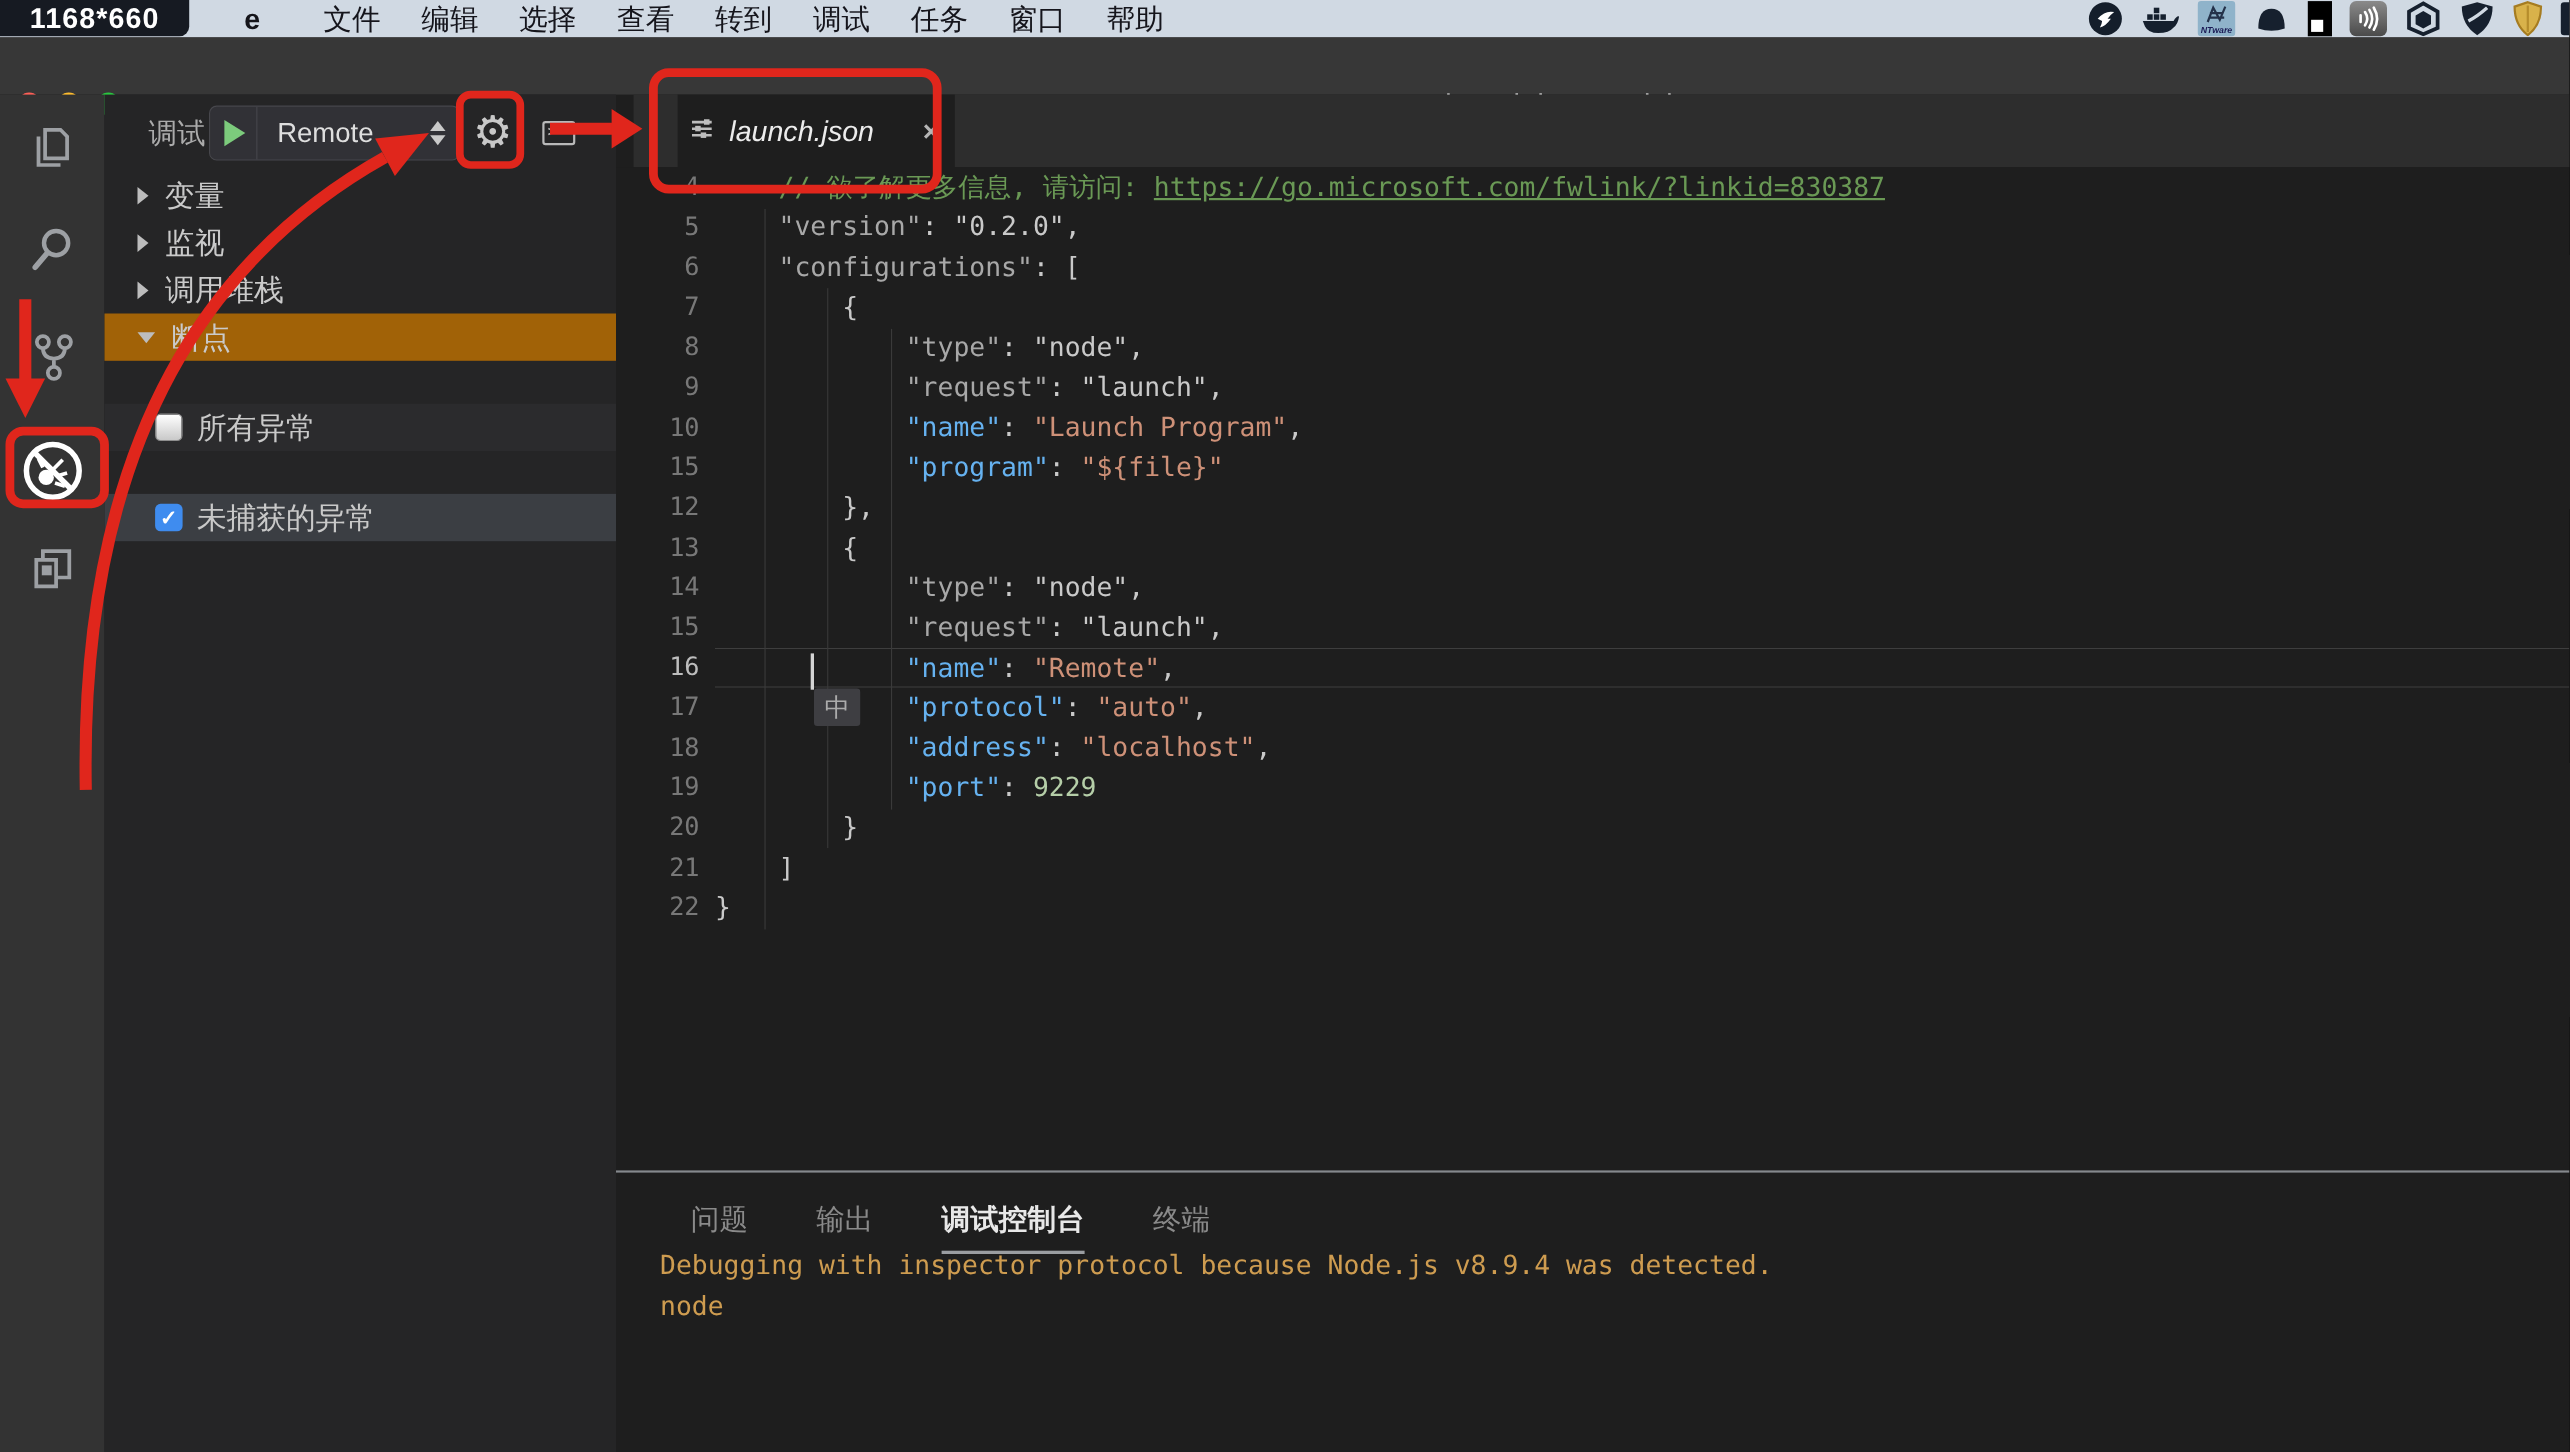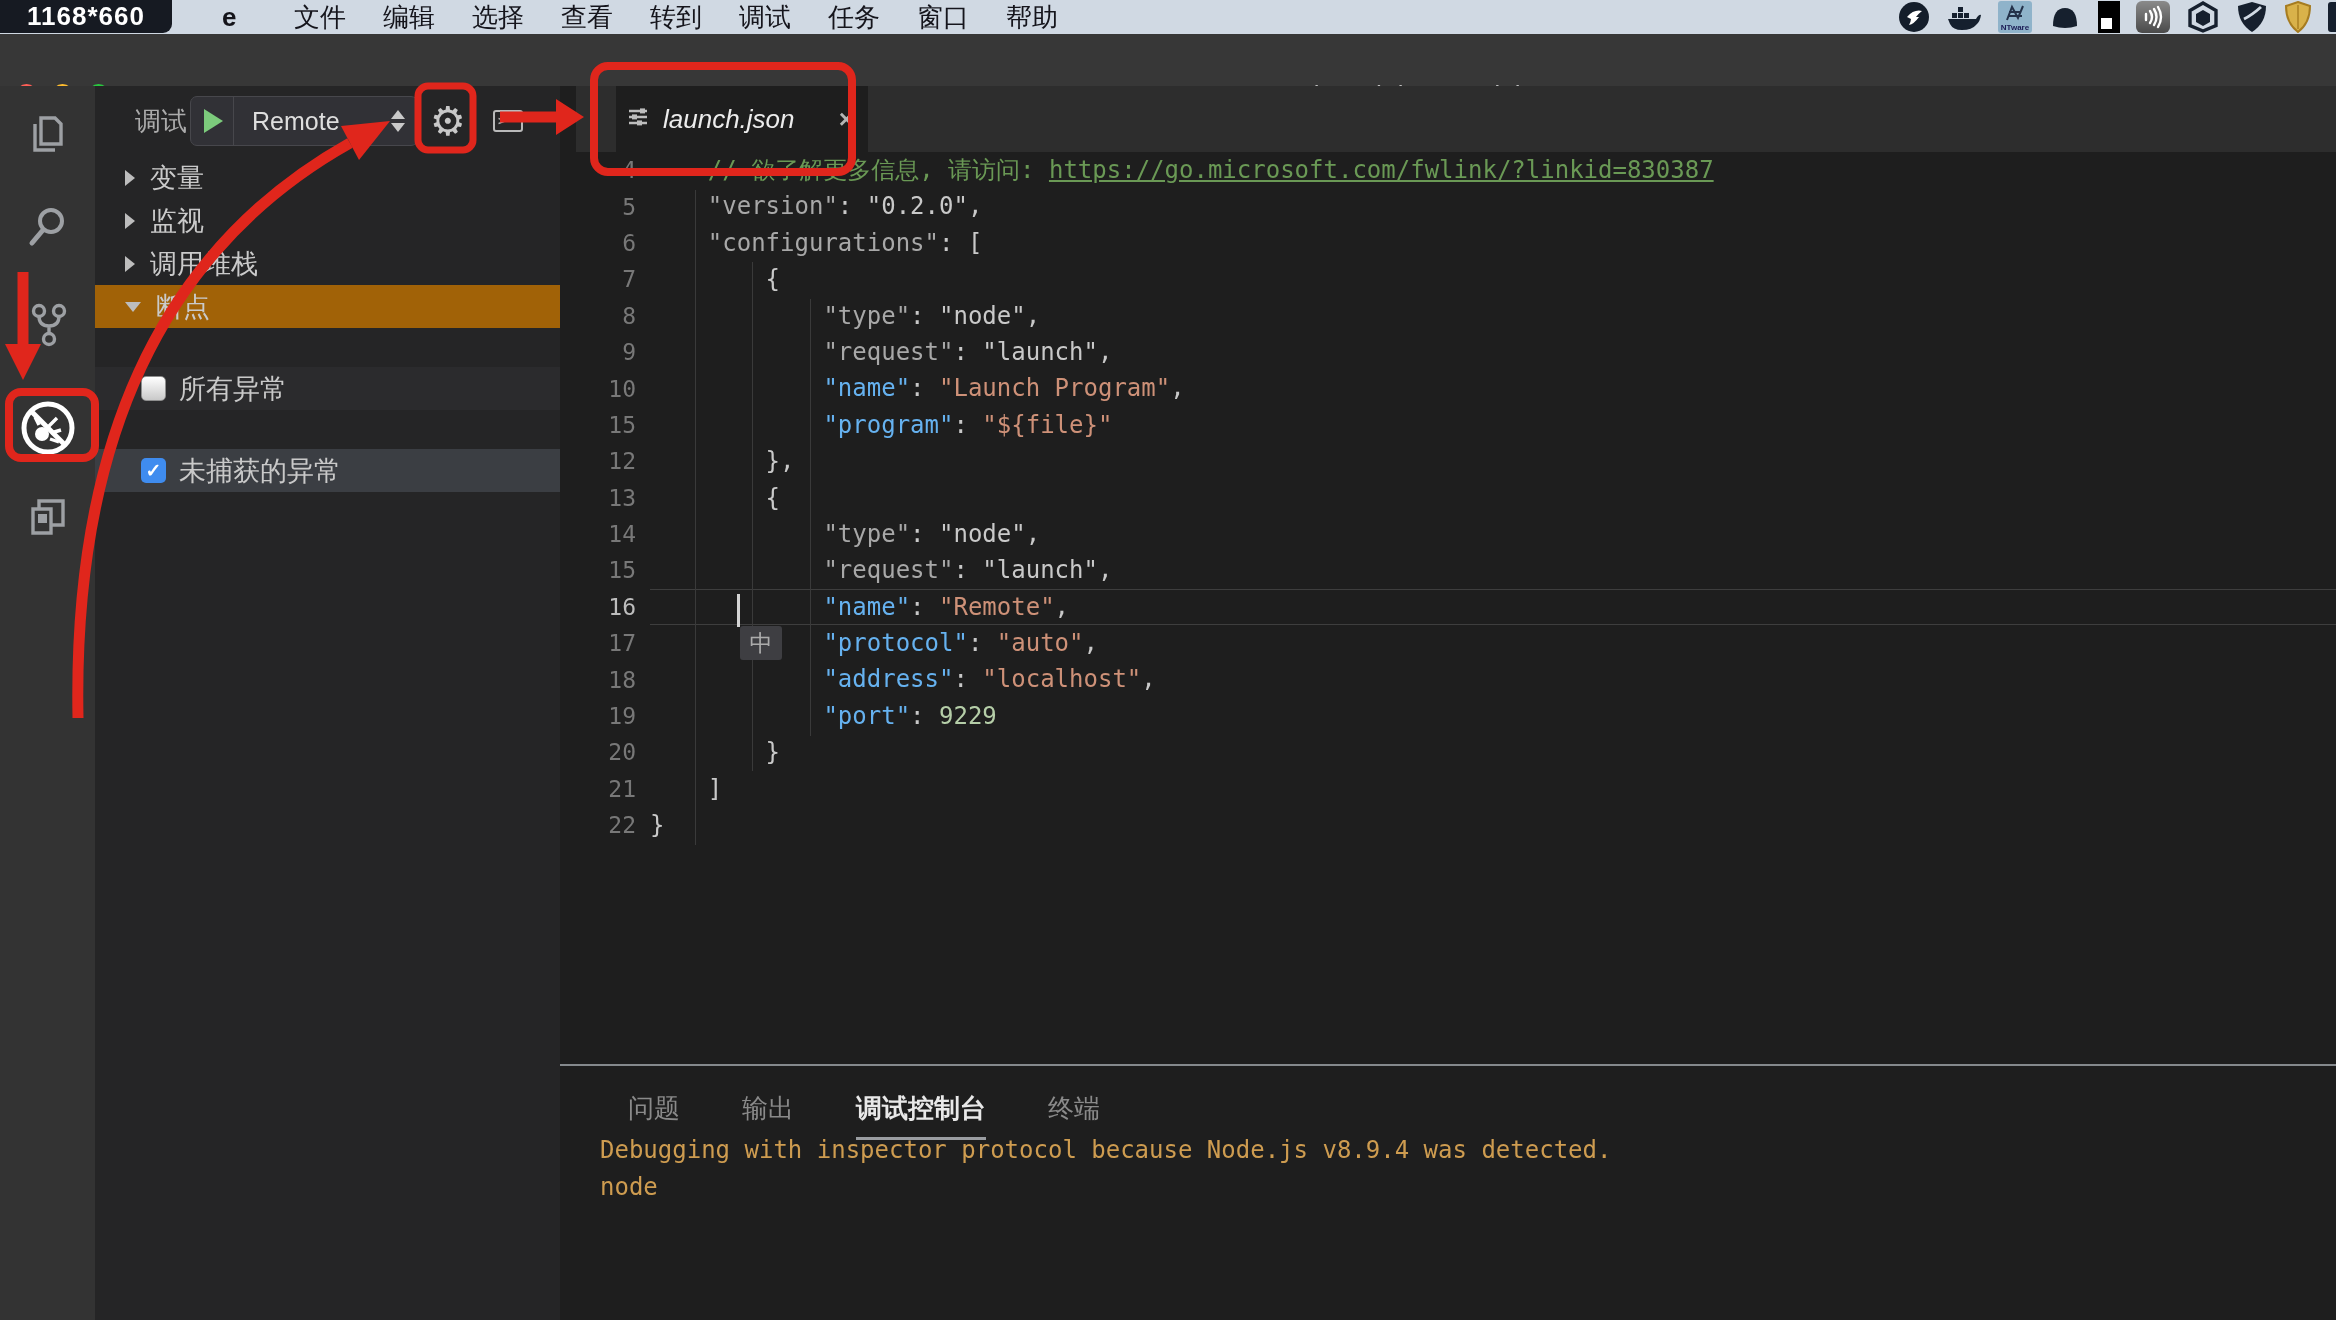--- a/index.html
+++ b/index.html
@@ -126,21 +126,21 @@
             <rect x="6" y="11" width="5" height="5" fill="#15202E"></rect>
             <rect x="12" y="11" width="5" height="5" fill="#15202E"></rect>
             <rect x="18" y="11" width="5" height="5" fill="#15202E"></rect>
             <rect x="12" y="5" width="5" height="5" fill="#15202E"></rect>
           </svg>
       </span>
       <span class="sic" style="width:34px;height:32px;background:#8FB3CA;border-radius:3px;flex-direction:column;justify-content:flex-end;">
         <svg width="22" height="18">
             <path d="M3 16 L8 3 L14 14 L19 2 M5 8 L17 8 M4 12 L18 12" stroke="#24324A" stroke-width="2" fill="none"></path>
           </svg>
-        <span style="font-size:8px;font-weight:bold;color:#1B1B55;line-height:11px;">NTware</span>
+        <span style="font-size:8px;font-weight:bold;font-style:italic;color:#1B1B55;line-height:11px;">NTware</span>
       </span>
       <span class="sic">
         <svg width="34" height="30">
             <path d="M5 24 Q5 6 17 6 Q29 6 29 24 Q17 28 5 24 Z" fill="#16202E"></path>
           </svg>
       </span>
       <span class="sic" style="width:22px;height:32px;background:#000;position:relative;">
         <span style="position:absolute;left:3px;bottom:4px;width:11px;height:11px;background:#FFF;"></span>
       </span>
       <span class="sic" style="width:34px;height:32px;background:linear-gradient(#8A8A8A,#4A4A4A);border-radius:6px;">

